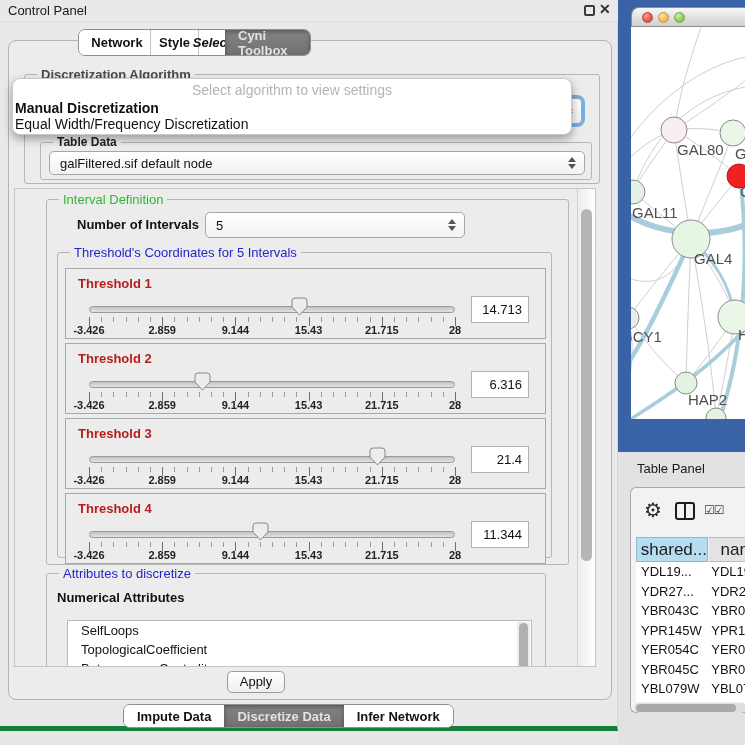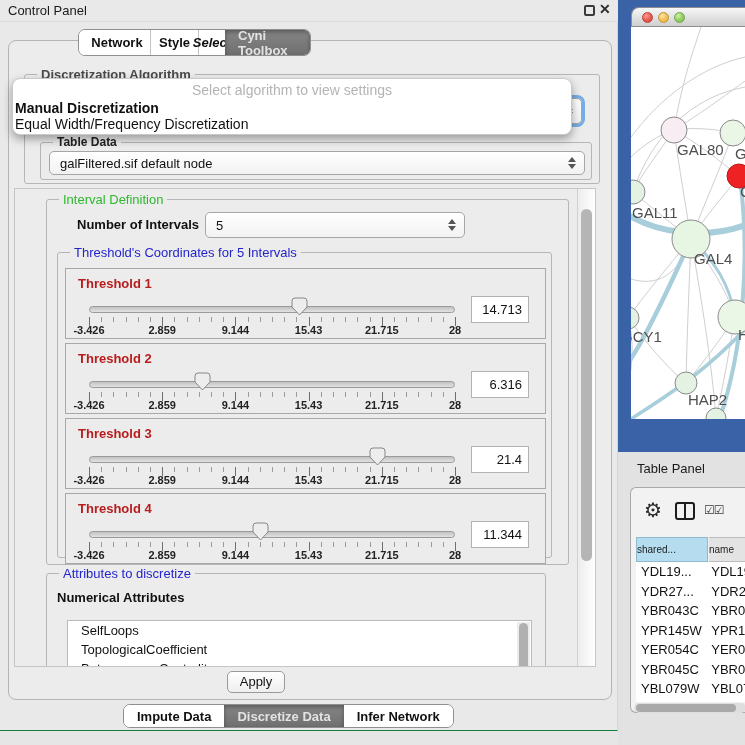--- a/index.html
+++ b/index.html
@@ -2,21 +2,21 @@
 <html><head>
 <meta charset="utf-8">
 <style>
   html,body{margin:0;padding:0;width:745px;height:745px;overflow:hidden;
     font-family:"Liberation Sans",sans-serif;background:#e6e6e6;}
   *{box-sizing:border-box;}
   .abs{position:absolute;}
 
   
   #cp-window{position:absolute;left:0;top:0;width:618px;height:731px;background:#e9e9e9;
-    border-bottom:1px solid #15803d;border-right:1px solid #d6d6d6;}
+    border-bottom:5px solid #15803d;border-right:1px solid #d6d6d6;}
   #cp-titlebar{position:absolute;left:0;top:0;width:618px;height:22px;background:#e9e9e9;
     border-bottom:1px solid #dcdcdc;}
   #cp-title{position:absolute;left:8px;top:3px;font-size:13px;color:#1a1a1a;}
   .win-btn{position:absolute;top:5px;color:#2e2e2e;}
   #float-btn{left:584px;width:11px;height:11px;border:2px solid #3a3a3a;border-radius:2px;}
   #close-btn{left:599px;top:1px;font-size:14px;font-weight:bold;}
 
   
   #outer-panel{position:absolute;left:8px;top:40px;width:604px;height:660px;
     background:#ececec;border:1px solid #b4b4b4;border-radius:8px;}
@@ -117,22 +117,22 @@
   #tp-region{position:absolute;left:618px;top:452px;width:127px;height:293px;background:#e2e2e2;}
   #tp-title{position:absolute;left:19px;top:9px;font-size:13px;color:#1a1a1a;}
   #tp-panel{position:absolute;left:12px;top:35px;width:115px;height:226px;background:#f2f2f2;
     border:1px solid #a8a8a8;border-radius:6px 0 0 6px;border-right:none;}
   #tp-toolbar{position:absolute;left:0;top:0;width:115px;height:46px;}
   #gear-ic{position:absolute;left:13px;top:10px;font-size:20px;color:#2b2b2b;}
   #split-ic{position:absolute;left:44px;top:14px;width:20px;height:18px;border:2px solid #1d1d1d;
     border-radius:3px;}
   #split-ic:before{content:"";position:absolute;left:7px;top:0;width:2px;height:14px;background:#1d1d1d;}
   #checks-ic{position:absolute;left:73px;top:15px;font-size:12px;color:#3a3a3a;letter-spacing:-1px;}
-  .tp-header{position:absolute;top:49px;height:25px;font-size:10px;color:#1c1c1c;
-    text-align:left;line-height:24px;overflow:hidden;}
+  .tp-header{position:absolute;top:49px;height:25px;font-size:17px;color:#1c1c1c;
+    text-align:right;line-height:24px;overflow:hidden;}
   #tp-h1{left:5px;width:72px;background:#b5ddef;border:1px solid #8fb9cf;}
   #tp-h2{left:78px;width:55px;background:#e3e3e3;border:1px solid #bdbdbd;border-left:none;}
   #tp-rows{position:absolute;left:5px;top:74px;width:128px;height:140px;background:#fff;overflow:hidden;}
   .tp-row{display:flex;height:19.5px;line-height:19.5px;font-size:13px;color:#111;}
   .tp-c1{width:73px;padding-left:5px;overflow:hidden;white-space:nowrap;}
   .tp-c2{width:60px;padding-left:5px;overflow:hidden;white-space:nowrap;}
   #tp-hscroll{position:absolute;left:3px;top:215px;width:112px;height:10px;background:#dedede;
     border-radius:5px;}
   #tp-hscroll .thumb{position:absolute;left:2px;top:1px;width:100px;height:8px;background:#a9a9a9;
     border-radius:4px;}

